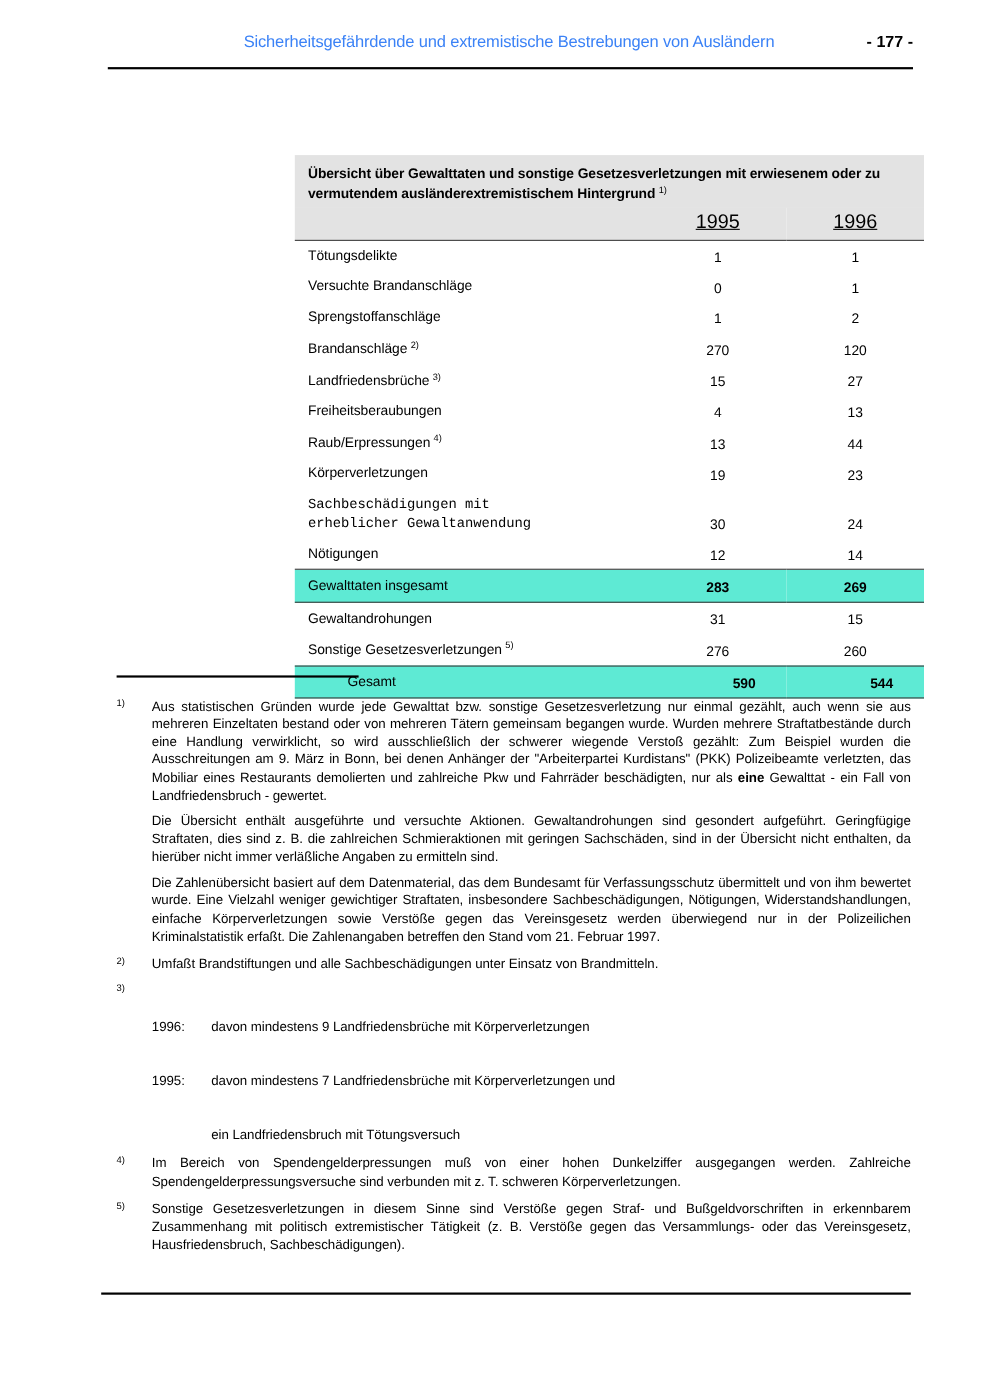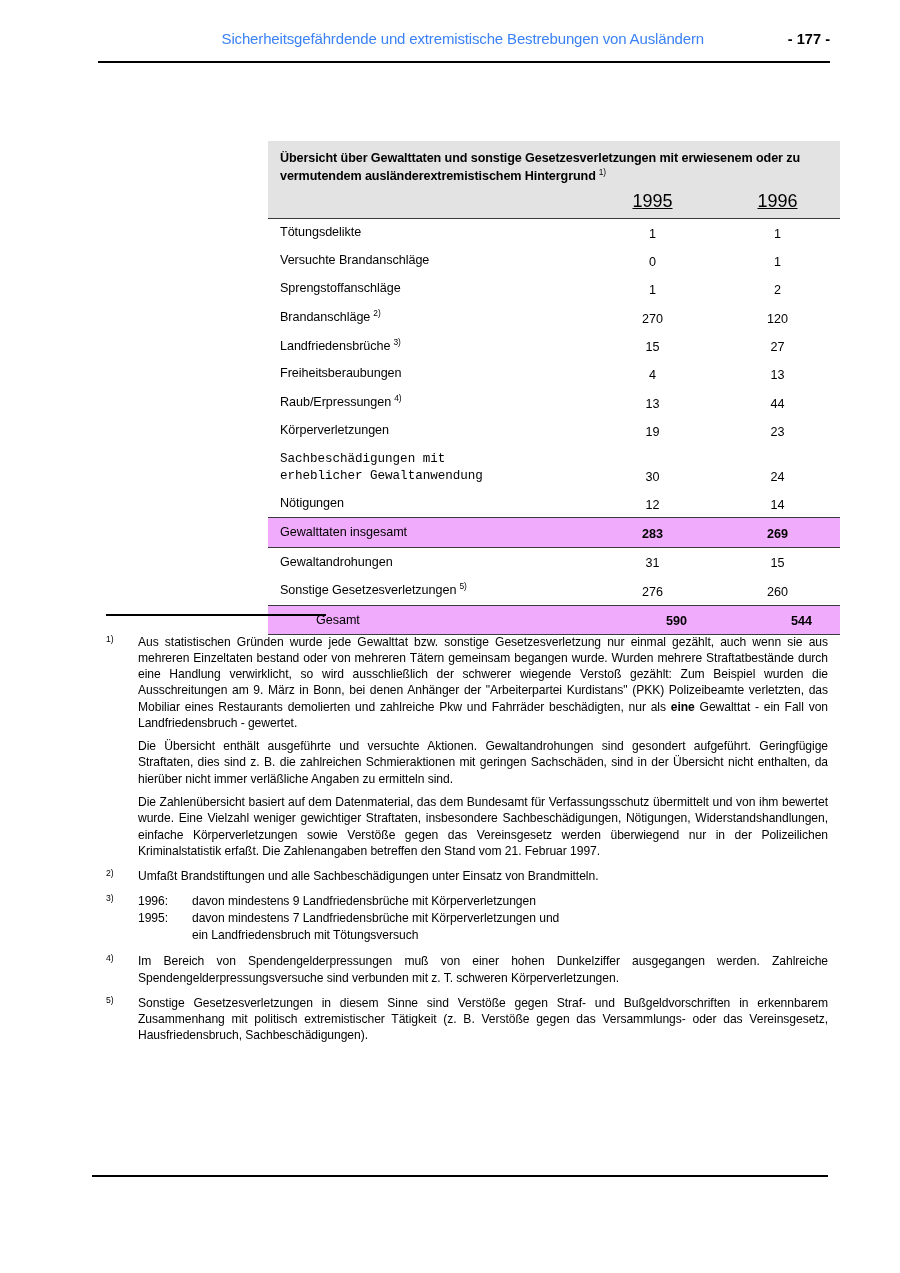--- a/index.html
+++ b/index.html
@@ -114,21 +114,21 @@
     text-align: center;
     font-variant-numeric: tabular-nums;
   }
   td.label .sup {
     font-size: 8.4px;
     vertical-align: super;
     margin-left: 3px;
   }
 
   tr.shaded td {
-    background: #f0abfc;
+    background: #5eead4;
     border-top: 1.6px solid #3a3a3a;
     border-bottom: 1.6px solid #3a3a3a;
     padding-top: 6px;
     padding-bottom: 6px;
   }
   tr.shaded td.num { font-weight: bold; }
   tr.shaded.total-final td { border-bottom: 1.6px solid #3a3a3a; padding-left: 48px; }
 
   tr.two-line td.label { line-height: 1.3; padding-top: 7px; }
 
@@ -171,21 +171,21 @@
   .fn-body p {
     margin: 0 0 7.5px 0;
     text-align: justify;
     text-justify: inter-word;
   }
   .fn-body p:last-child { margin-bottom: 0; }
   .fn-body p.nojust { text-align: left; }
   .fn-body b { font-weight: bold; }
 
   .fn3-lines { font-size: 12.1px; line-height: 1.42; }
-  .fn3-line { display: flex; }
+  .fn3-line { display: flex; margin-top: 32px; }
   .fn3-year {
     flex: 0 0 54px;
     width: 54px;
     white-space: nowrap;
   }
   .fn3-text { flex: 1 1 auto; }
 
   
   .footer-rule {
     position: absolute;

